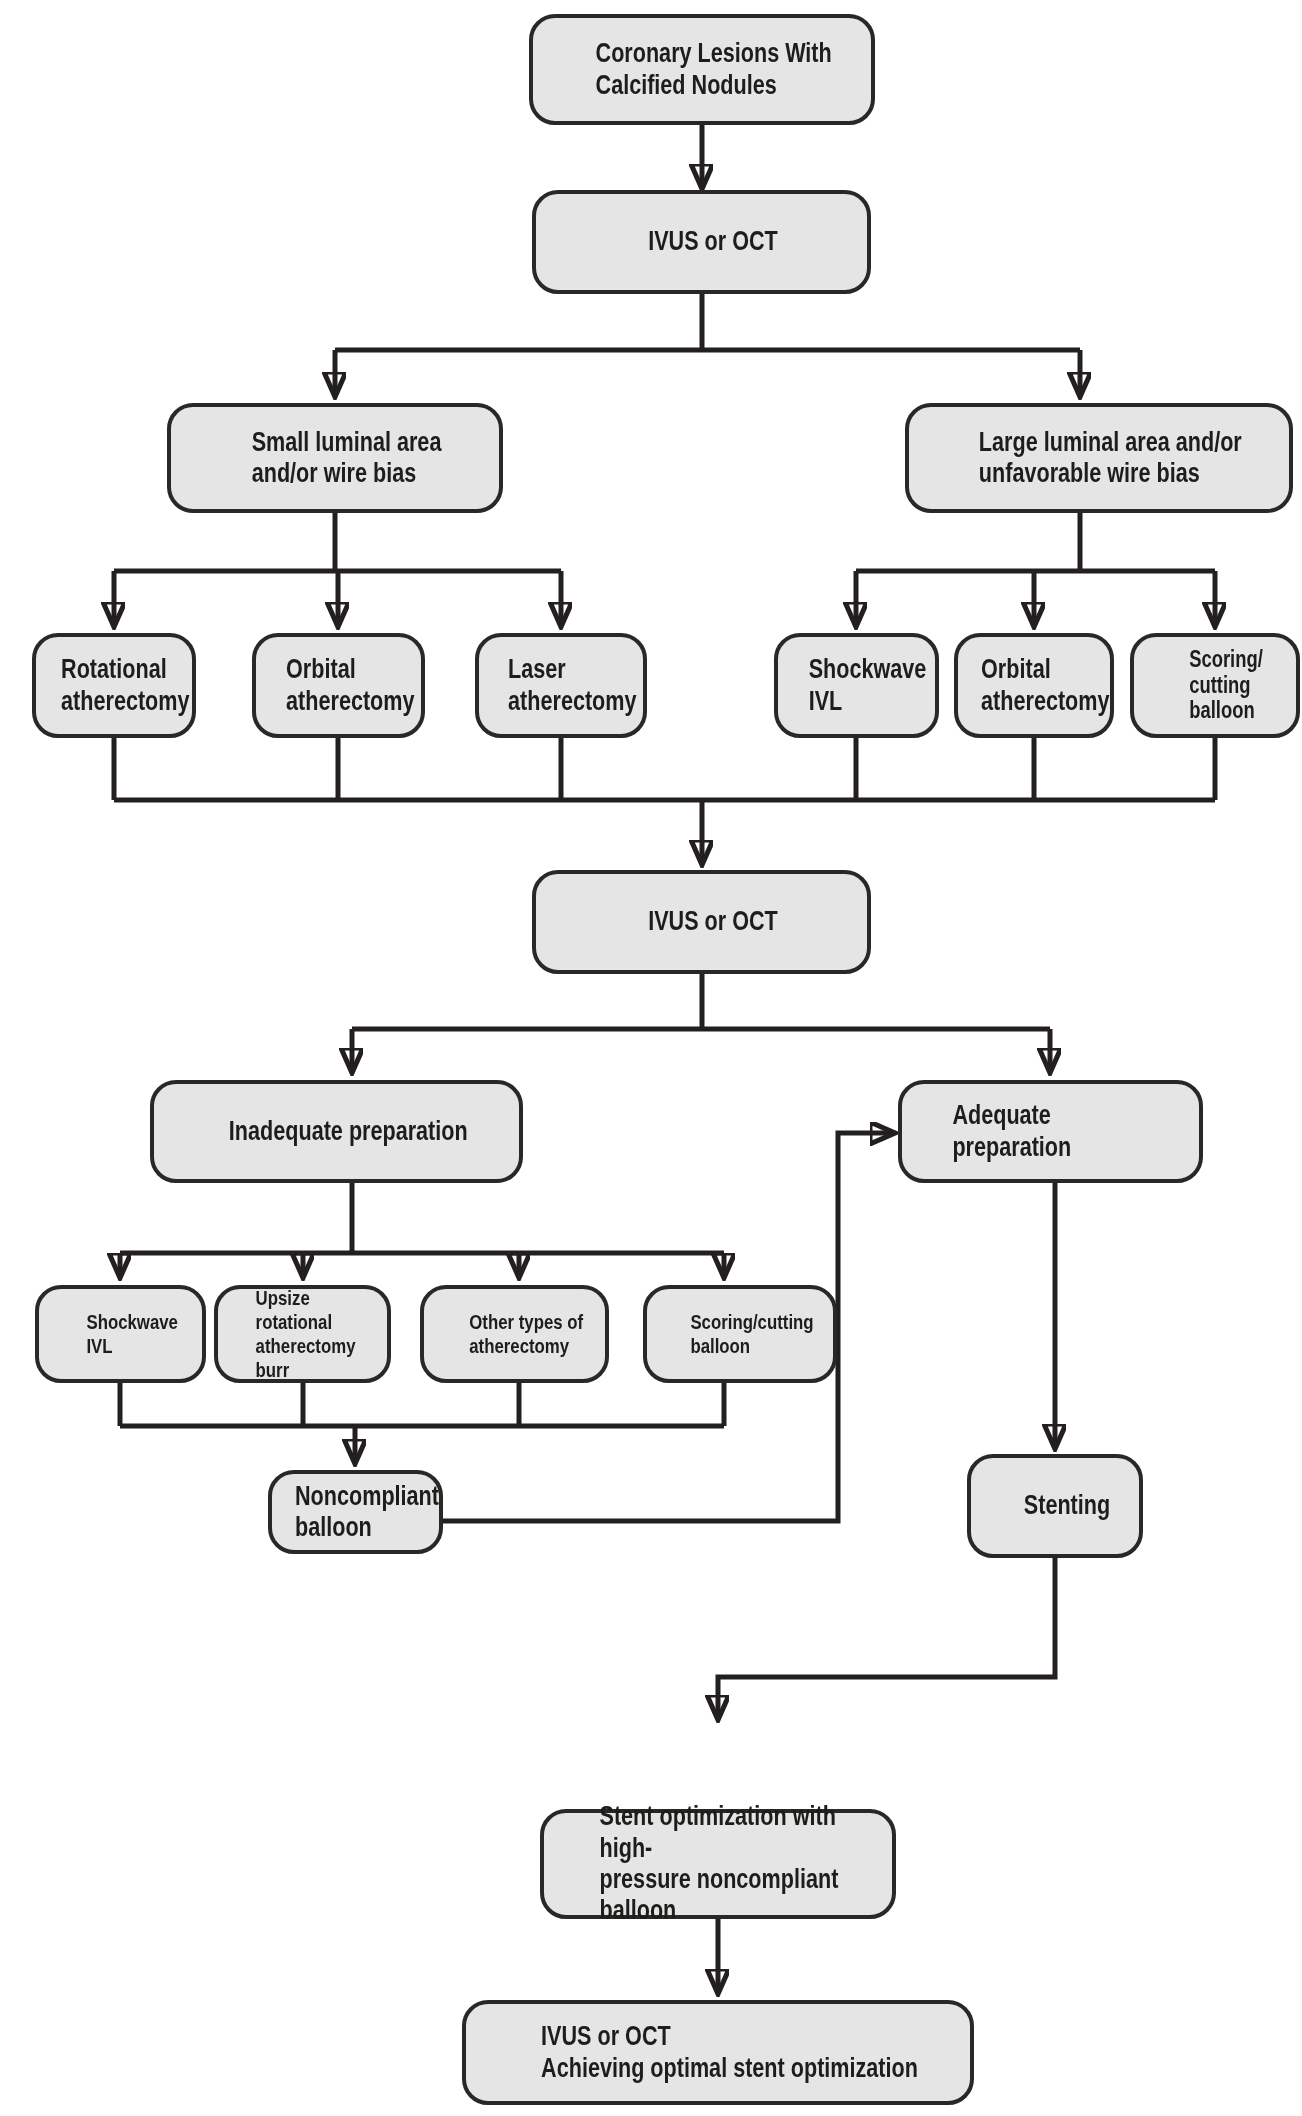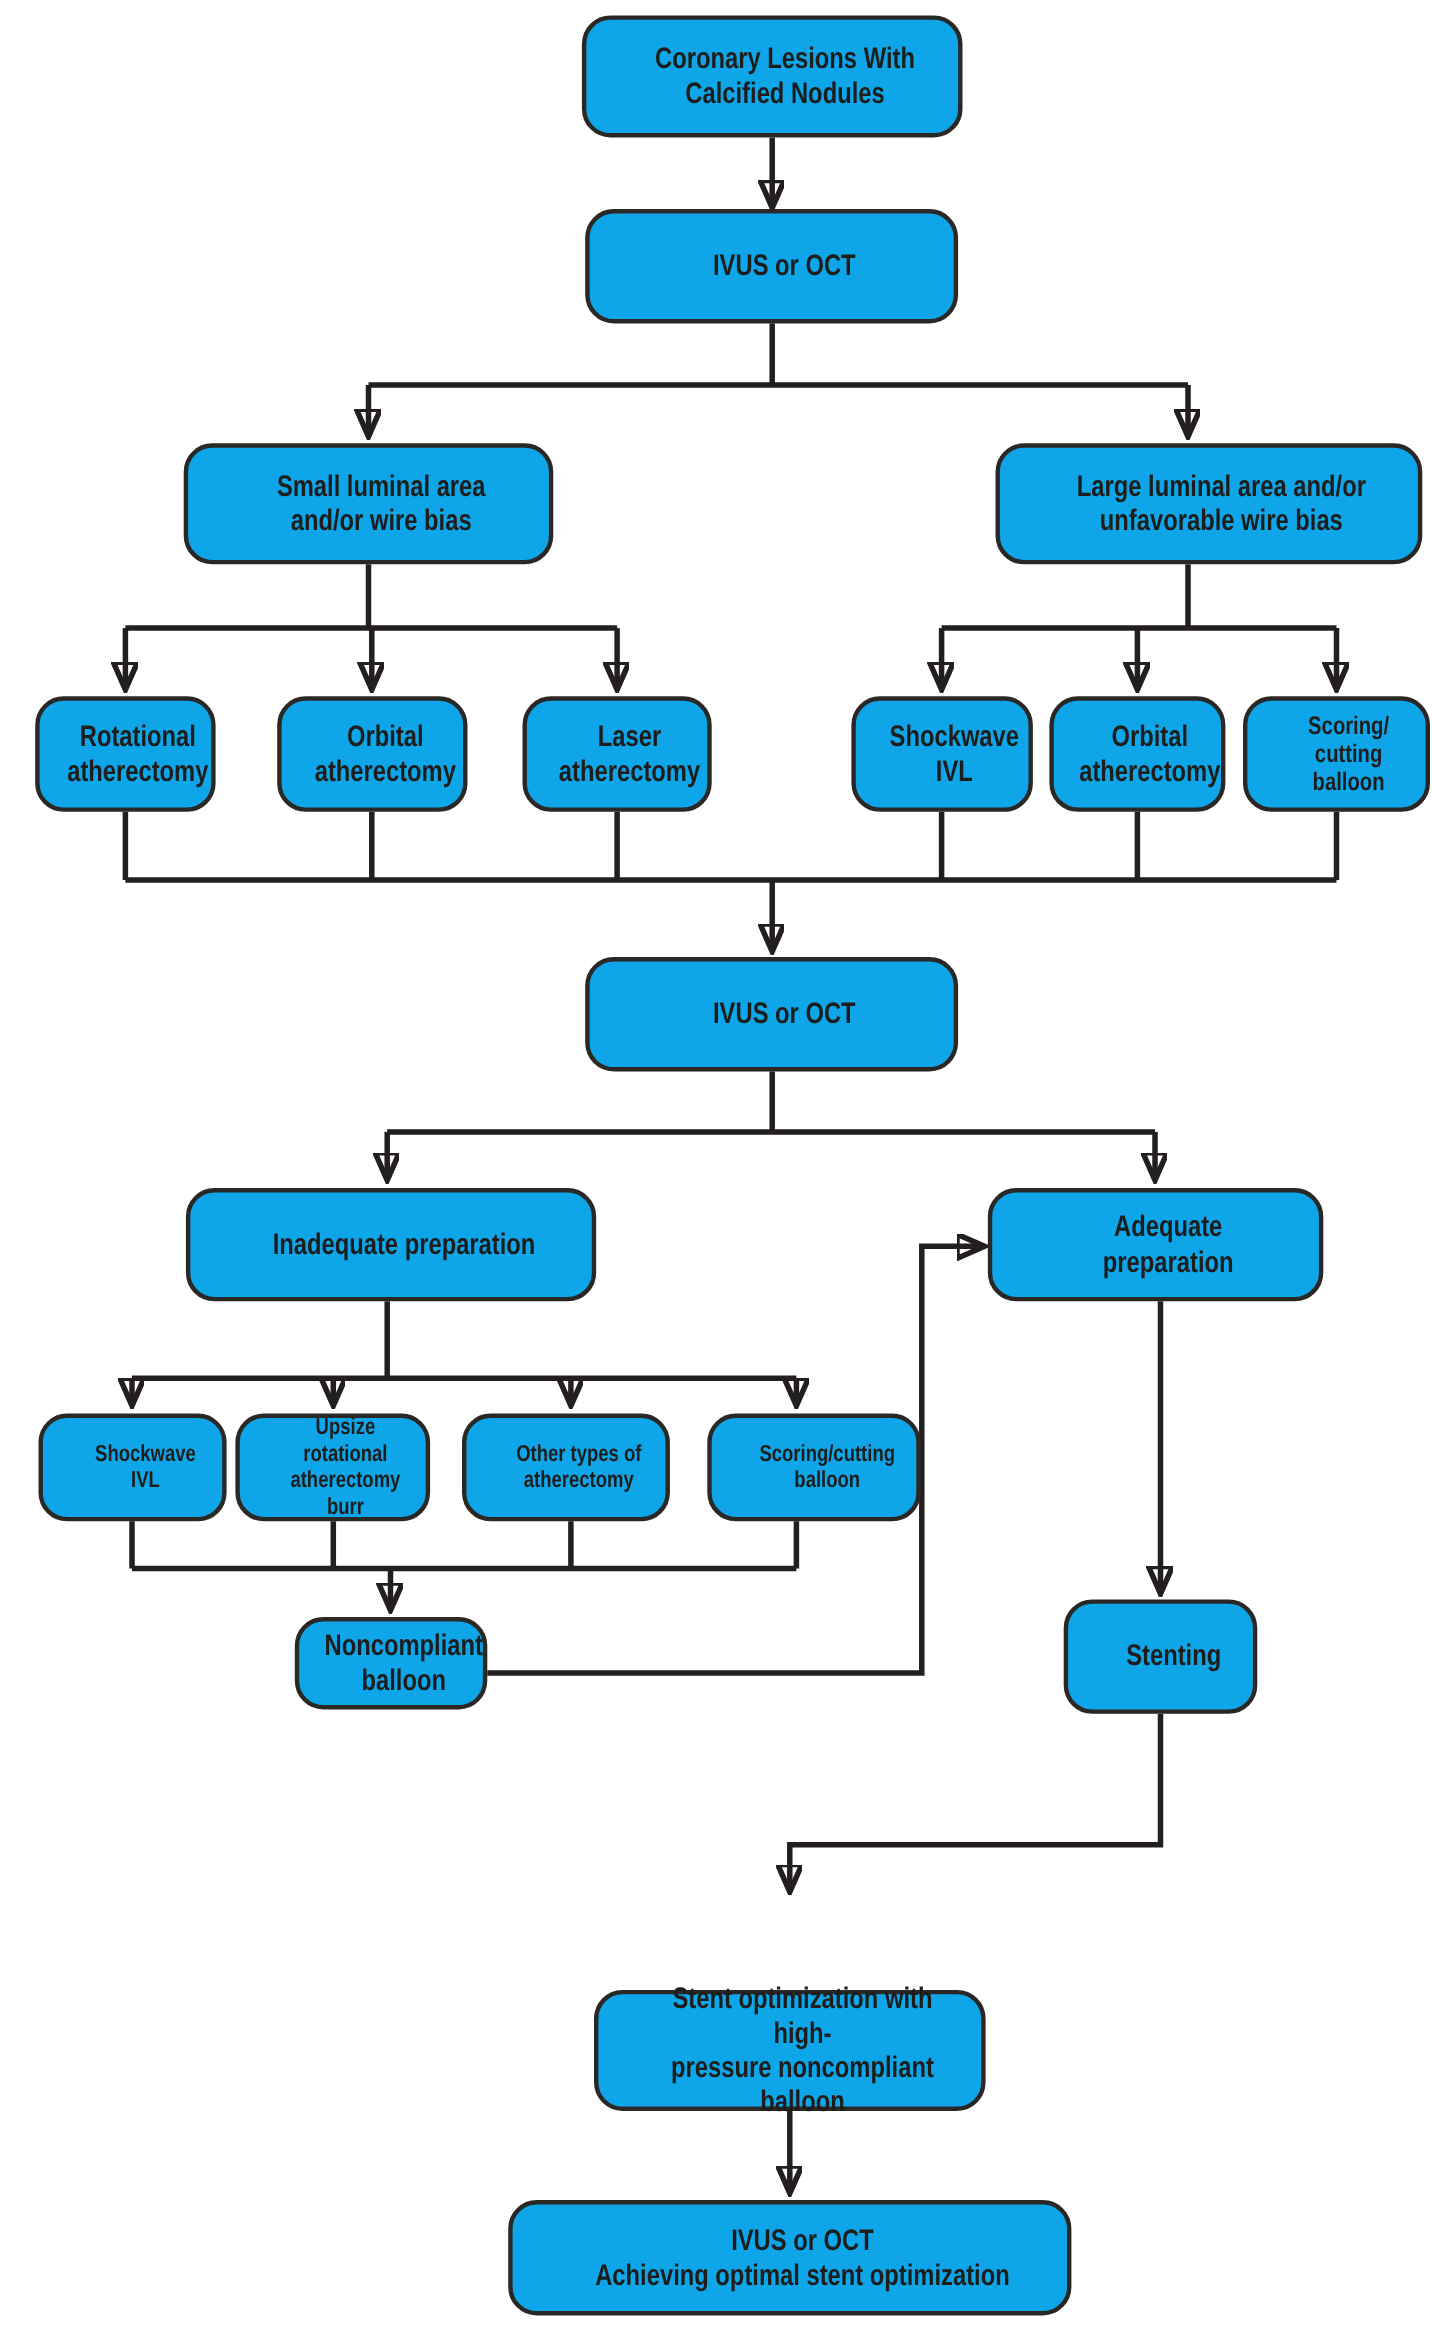--- a/index.html
+++ b/index.html
@@ -4,41 +4,41 @@
 <style>
   html,body{margin:0;padding:0;}
   body{
     width:1302px;height:2116px;position:relative;background:#ffffff;
     font-family:"Liberation Sans",sans-serif;overflow:hidden;
   }
   .wires{position:absolute;left:0;top:0;width:1302px;height:2116px;}
   .wires path{stroke:#231f20;stroke-width:5;fill:none;}
   .node{
     position:absolute;box-sizing:border-box;
-    background:#0ea5e9;border:4px solid #2a2825;border-radius:26px;
+    background:#e5e5e5;border:4px solid #2a2825;border-radius:26px;
     display:flex;align-items:center;justify-content:center;
-    text-align:center;color:#1d1d1b;font-weight:bold;
+    color:#1d1d1b;font-weight:bold;
     font-size:27px;line-height:1.16;padding-left:23px;
   }
   .txt{white-space:pre-line;display:block;transform:scaleX(0.8);transform-origin:50% 50%;}
   .f-sm{font-size:21px;line-height:1.15;}
   .f-3l{font-size:23px;line-height:1.12;}
   
   .n1{left:529px;top:14px;width:346px;height:111px}
   .n2{left:532px;top:190px;width:339px;height:104px}
   .n3{left:167px;top:403px;width:336px;height:110px}
   .n4{left:905px;top:403px;width:388px;height:110px}
   .n5{left:32px;top:633px;width:164px;height:105px}
   .n6{left:252px;top:633px;width:173px;height:105px}
   .n7{left:475px;top:633px;width:172px;height:105px}
   .n8{left:774px;top:633px;width:165px;height:105px}
   .n9{left:954px;top:633px;width:160px;height:105px}
   .n10{left:1130px;top:633px;width:170px;height:105px}
   .n11{left:532px;top:870px;width:339px;height:104px}
-  .n12{left:169px;top:1080px;width:373px;height:103px}
+  .n12{left:150px;top:1080px;width:373px;height:103px}
   .n13{left:898px;top:1080px;width:305px;height:103px}
   .n14{left:35px;top:1285px;width:171px;height:98px}
   .n15{left:214px;top:1285px;width:177px;height:98px}
   .n16{left:420px;top:1285px;width:189px;height:98px}
   .n17{left:643px;top:1285px;width:194px;height:98px}
   .n18{left:268px;top:1470px;width:175px;height:84px}
   .n19{left:967px;top:1454px;width:176px;height:104px}
   .n20{left:540px;top:1809px;width:356px;height:110px}
   .n21{left:462px;top:2000px;width:512px;height:105px}
 </style>

